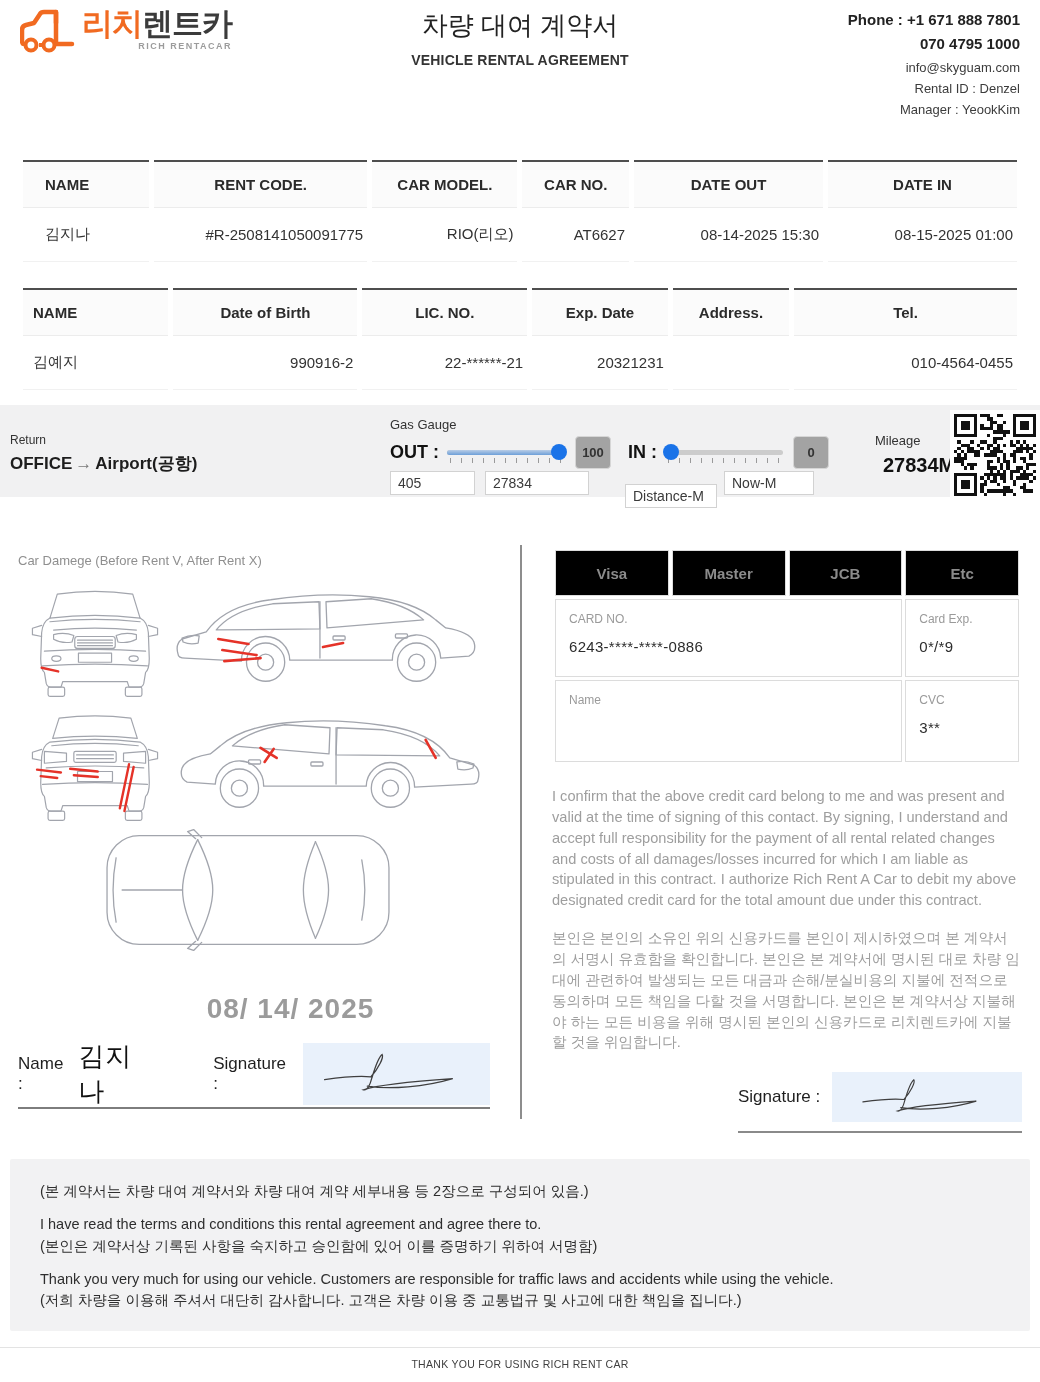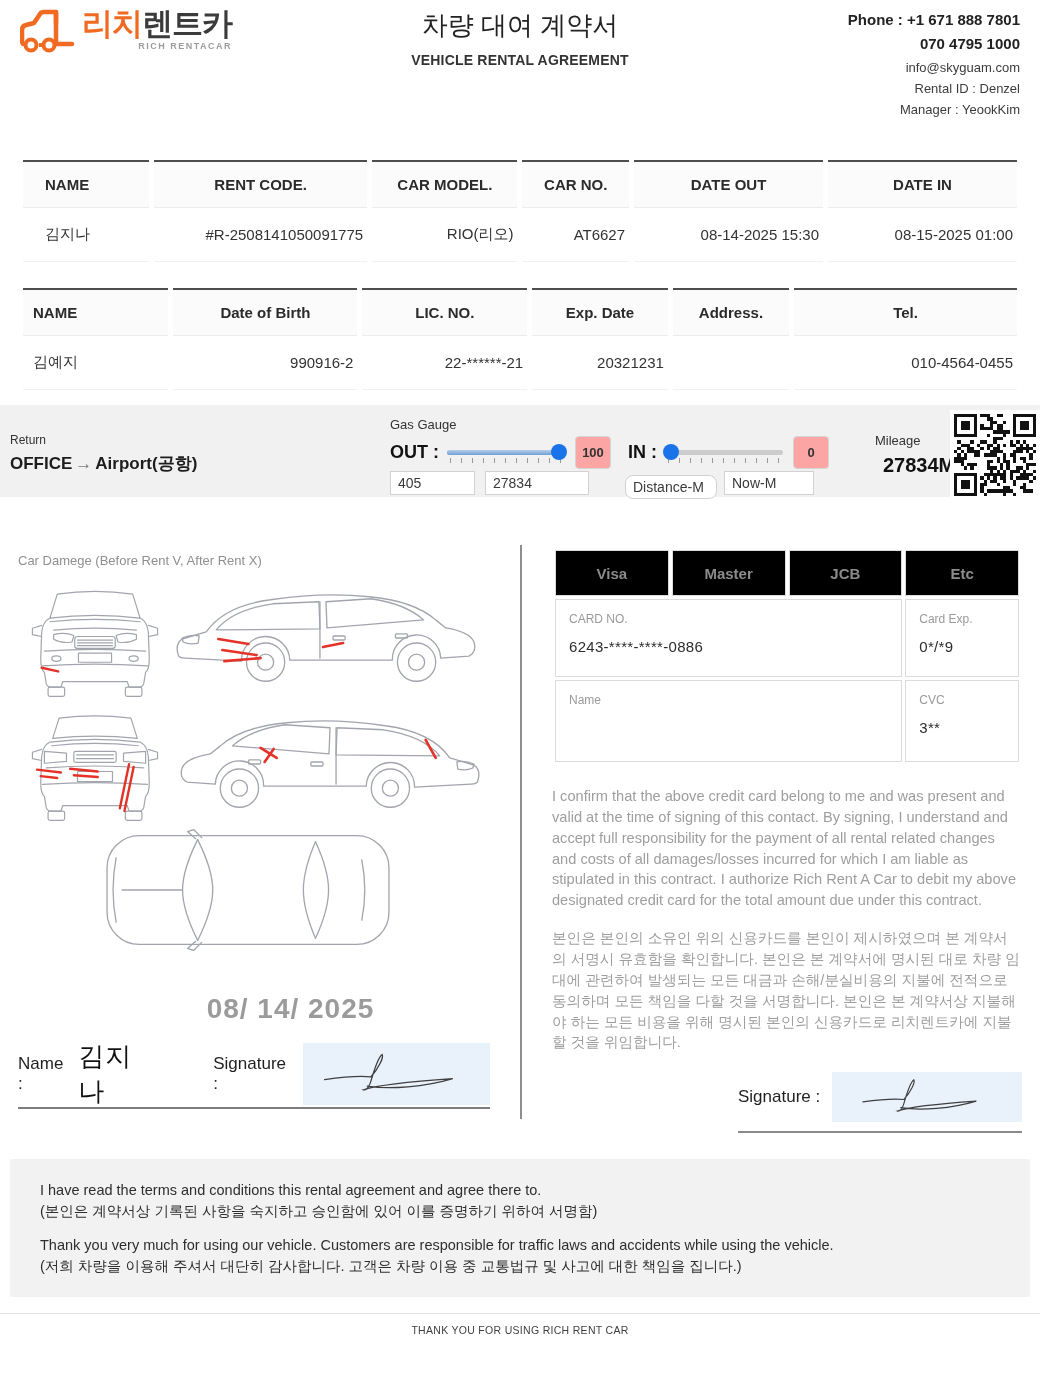--- a/index.html
+++ b/index.html
@@ -45,27 +45,27 @@
   .gauge-row.in{left:628px;}
   .gauge-lab{font-size:18px;font-weight:bold;color:#111;margin-right:8px;}
   .slider{position:relative;width:118px;height:20px;}
   .slider .track{position:absolute;left:0;right:0;top:7px;height:5px;background:#cccccc;border-radius:3px;}
   .slider .fill{position:absolute;left:0;top:7px;height:5px;background:linear-gradient(#b9cde6,#6d9fd8);border-radius:3px;}
   .slider .thumb{position:absolute;top:1px;width:16px;height:16px;border-radius:50%;background:#1A73E8;}
   .slider .ticks{position:absolute;left:3px;right:3px;top:15px;height:5px;
     background-image:repeating-linear-gradient(to right,#9a9a9a 0 1px,transparent 1px 11px);}
   .slider.full .fill{width:100%;} .slider.full .thumb{right:-2px;}
   .slider.empty .fill{width:0;} .slider.empty .thumb{left:-2px;}
-  .gauge-val{margin-left:10px;min-width:22px;padding:8px 6px;background:#fca5a5;border:1px solid #d6d6d6;
+  .gauge-val{margin-left:10px;min-width:22px;padding:8px 6px;background:#a3a3a3;border:1px solid #d6d6d6;
     border-radius:4px;font-size:13px;font-weight:bold;color:#333;text-align:center;}
   .band input{height:24px;border:1px solid #d2d2d2;background:#fff;font-size:14px;color:#3a3a3a;
     padding:0 7px;box-sizing:border-box;font-family:inherit;}
   .in-405{position:absolute;left:390px;top:66px;width:85px;}
   .in-27834{position:absolute;left:485px;top:66px;width:104px;}
-  .in-dist{position:absolute;left:625px;top:70px;width:92px;border-radius:8px;}
+  .in-dist{position:absolute;left:625px;top:79px;width:92px;}
   .in-now{position:absolute;left:724px;top:66px;width:90px;}
   .mileage{position:absolute;left:875px;top:28px;}
   .mileage .lab{font-size:13px;color:#333;}
   .mileage .val{font-size:20px;font-weight:bold;color:#111;margin-top:6px;padding-left:8px;}
   .qr{position:absolute;right:0;top:5px;width:86px;height:86px;background:#fff;padding:2px;}
   .qr svg{width:82px;height:82px;display:block;margin:2px;}
   
   .main{position:relative;margin-top:44px;height:576px;}
   .divider{position:absolute;left:520px;top:4px;bottom:-2px;width:2px;background:#8d8d8d;}
   .left-col{position:absolute;left:0;top:0;width:505px;height:100%;}
@@ -603,20 +603,21 @@
       <span class="sig-box sig-box-right">
         <svg width="160" height="46" viewBox="0 0 180 56">
           <path d="M12 34 C40 30 52 30 62 31 C70 22 76 10 74 7 C70 10 66 22 63 32 C61 40 58 46 54 45 C66 41 92 37 150 33 C120 42 82 45 58 41" fill="none" stroke="#3f3f3f" stroke-width="1.4" stroke-linecap="round"></path>
         </svg>
       </span>
     </div>
   </div>
 </div>
 
 <div class="terms">
+  <p class="kr">(본 계약서는 차량 대여 계약서와 차량 대여 계약 세부내용 등 2장으로 구성되어 있음.)</p>
   <p class="en">I have read the terms and conditions this rental agreement and agree there to.</p>
   <p class="kr">(본인은 계약서상 기록된 사항을 숙지하고 승인함에 있어 이를 증명하기 위하여 서명함)</p>
   <p class="en">Thank you very much for using our vehicle. Customers are responsible for traffic laws and accidents while using the vehicle.</p>
   <p class="kr">(저희 차량을 이용해 주셔서 대단히 감사합니다. 고객은 차량 이용 중 교통법규 및 사고에 대한 책임을 집니다.)</p>
 </div>
 
 <div class="footer">
   <span>THANK YOU FOR USING RICH RENT CAR</span>
 </div>
 

